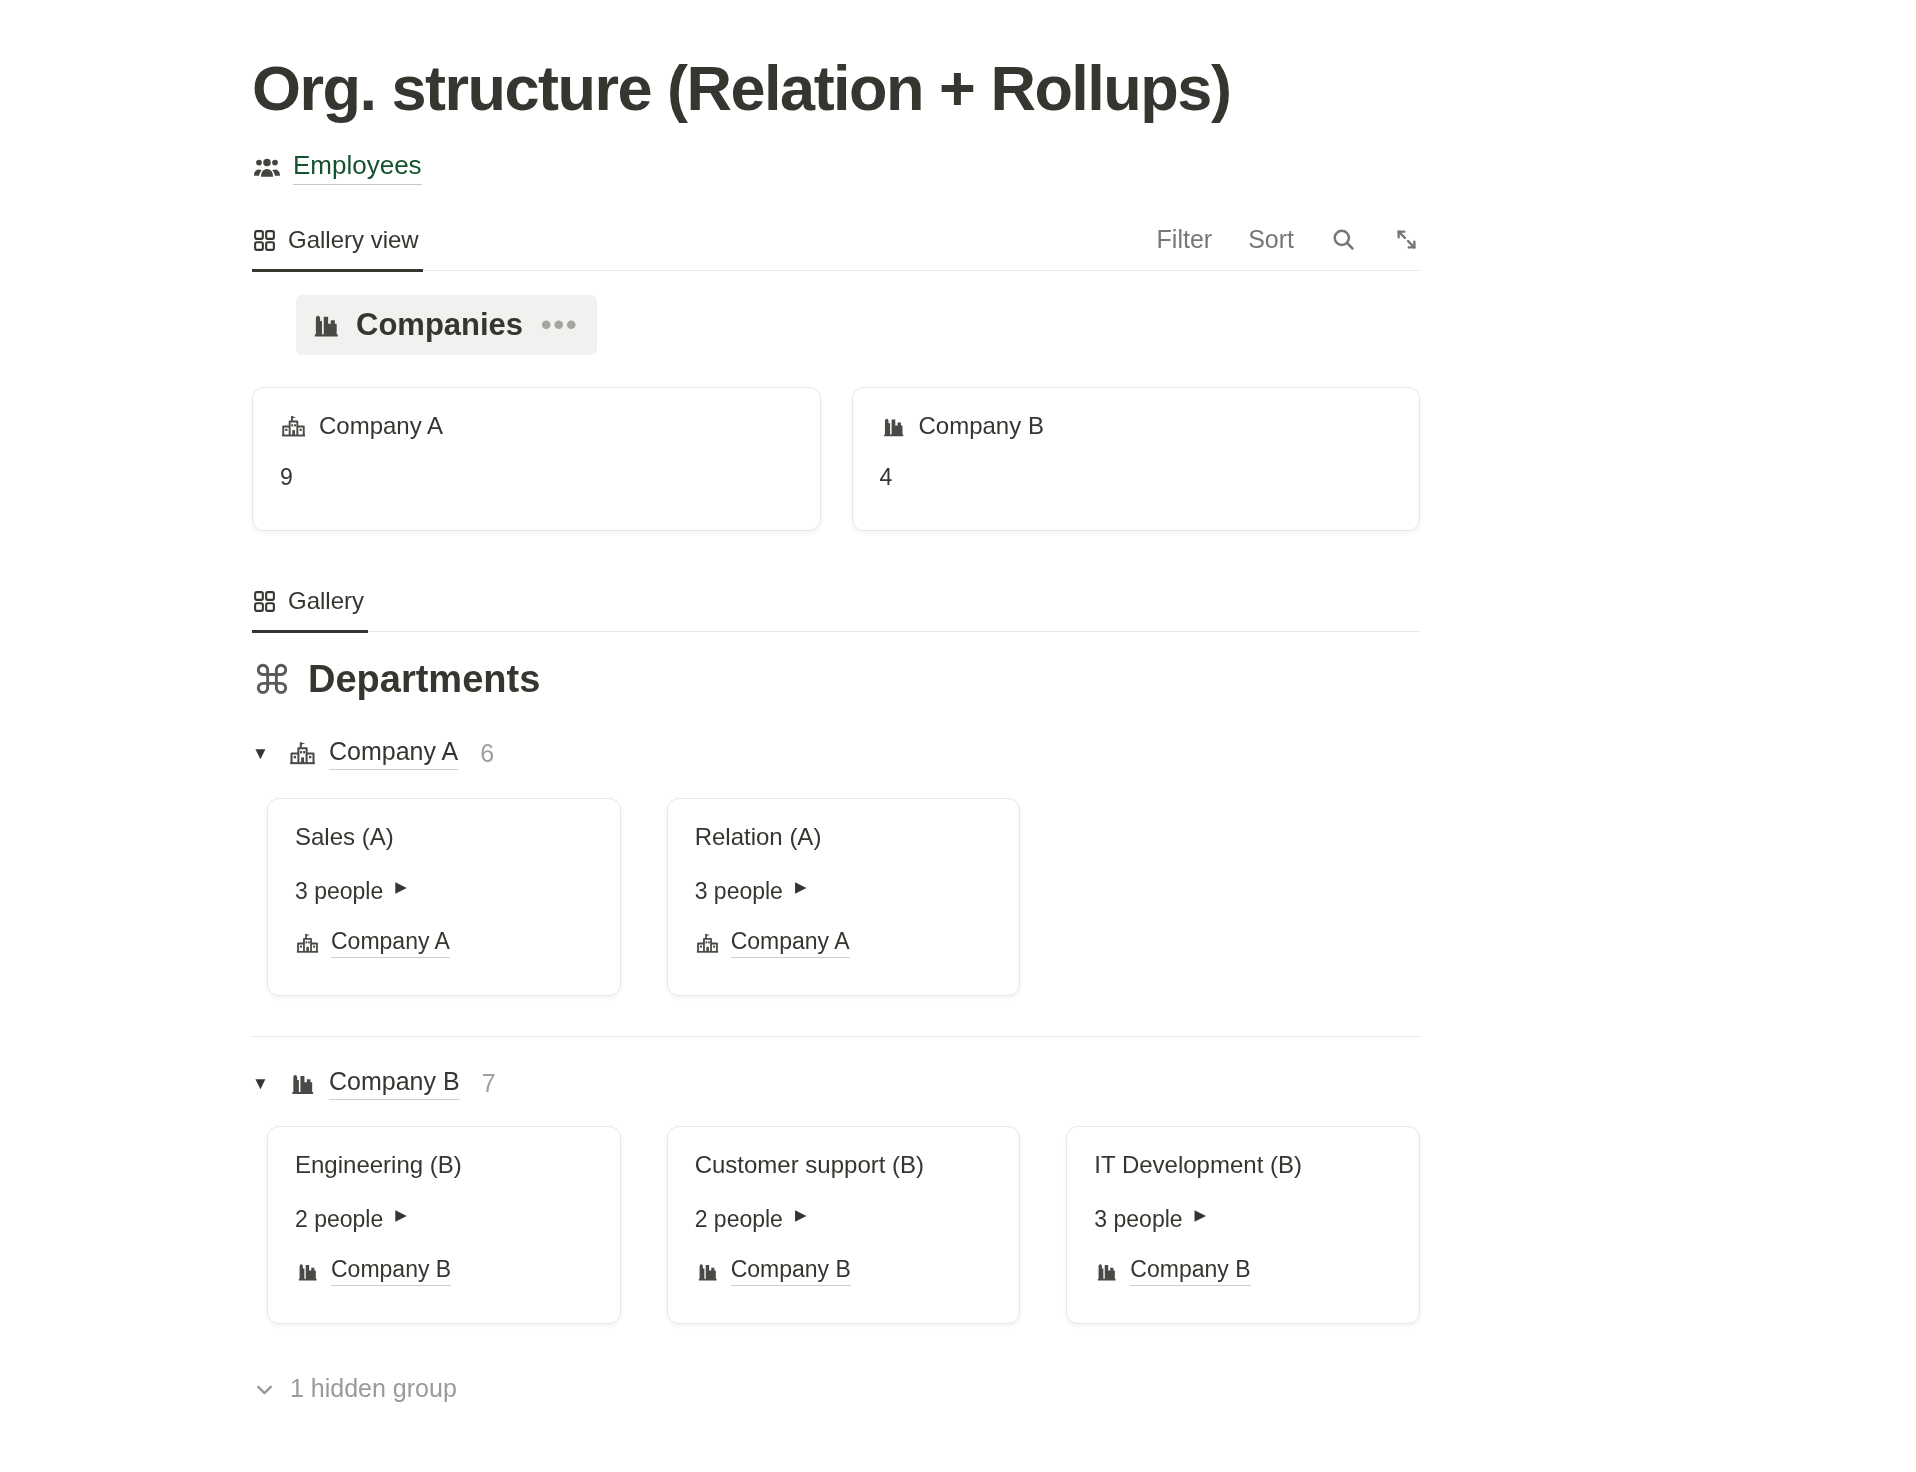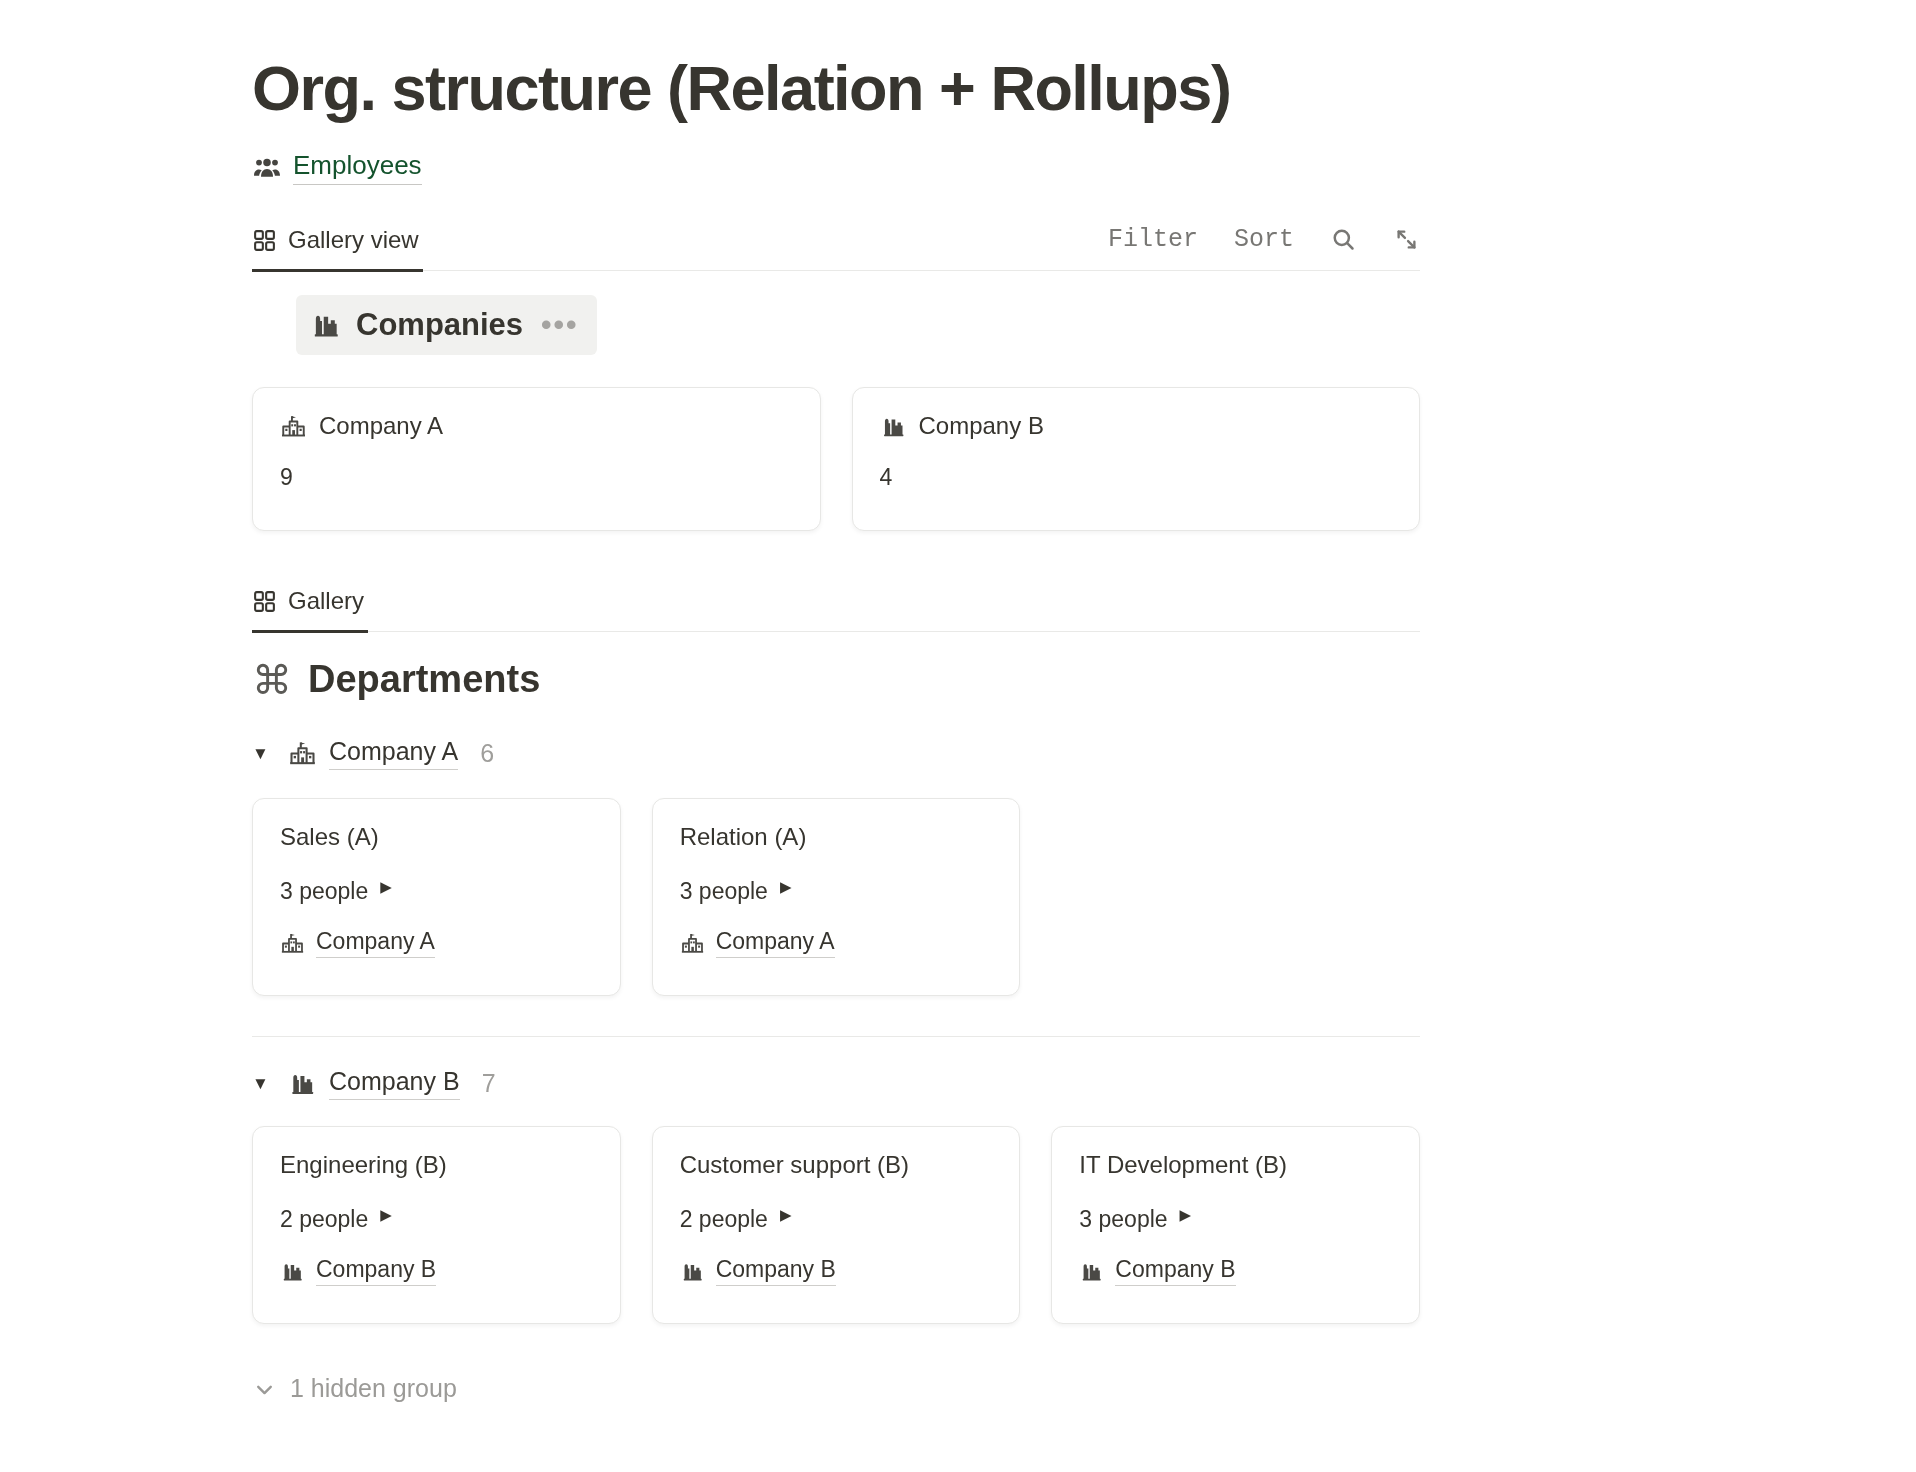--- a/index.html
+++ b/index.html
@@ -27,21 +27,21 @@
 
   
   .tabbar { display:flex; align-items:flex-end; justify-content:space-between;
             border-bottom:1px solid #e9e9e7; }
   .tab {
     display:flex; align-items:center; gap:11px;
     padding:0 4px 15px 0; margin-bottom:-2px;
     border-bottom:3px solid #37352f; cursor:pointer;
   }
   .tab .tab-lbl { font-size:24px; font-weight:500; color:#37352f; }
-  .toolbar { display:flex; align-items:center; gap:36px; padding-bottom:16px;font-family:Liberation Mono, monospace; }
+  .toolbar { display:flex; align-items:center; gap:36px; padding-bottom:16px; }
   .toolbar .tool-lbl { font-size:25px; color:#787774; cursor:pointer; }
   .icon-btn { display:flex; align-items:center; cursor:pointer; }
 
   
   .group-pill {
     display:inline-flex; align-items:center; gap:14px;
     background:#f1f1ef; border-radius:6px;
     padding:12px 18px 12px 14px; margin-top:24px; cursor:pointer;margin-left:44px;
   }
   .group-pill .pill-lbl { font-size:31px; font-weight:700; color:#37352f; }
@@ -50,21 +50,21 @@
 
   
   .grid2 { display:grid; grid-template-columns:1fr 1fr; gap:31px; margin-top:32px; }
   .grid3 { display:grid; grid-template-columns:1fr 1fr 1fr; gap:31px; margin-top:28px; }
   .card {
     background:#fff; border:1px solid #e7e7e5; border-radius:12px;
     box-shadow:0 2px 4px rgba(15,15,15,0.05);
     padding:24px 27px; cursor:pointer;
   }
   .card.small { height:144px; }
-  .card.tall  { height:198px; }
+  .card.tall  { height:198px;margin-left:15px; }
   .card-title-row { display:flex; align-items:center; gap:12px; }
   .card-title { font-size:24px; font-weight:500; color:#37352f; }
   .card-count { font-size:23px; color:#37352f; margin-top:24px; }
   .people-row { display:flex; align-items:flex-start; gap:12px; margin-top:27px;
                 font-size:23px; color:#37352f; }
   .play { font-size:15px; color:#37352f; }
   .card-link-row { display:flex; align-items:center; gap:11px; margin-top:23px; }
   .card-link { font-size:23px; font-weight:500; color:#37352f;
                border-bottom:1.5px solid #cfcecb; padding-bottom:2px; cursor:pointer; }
 

